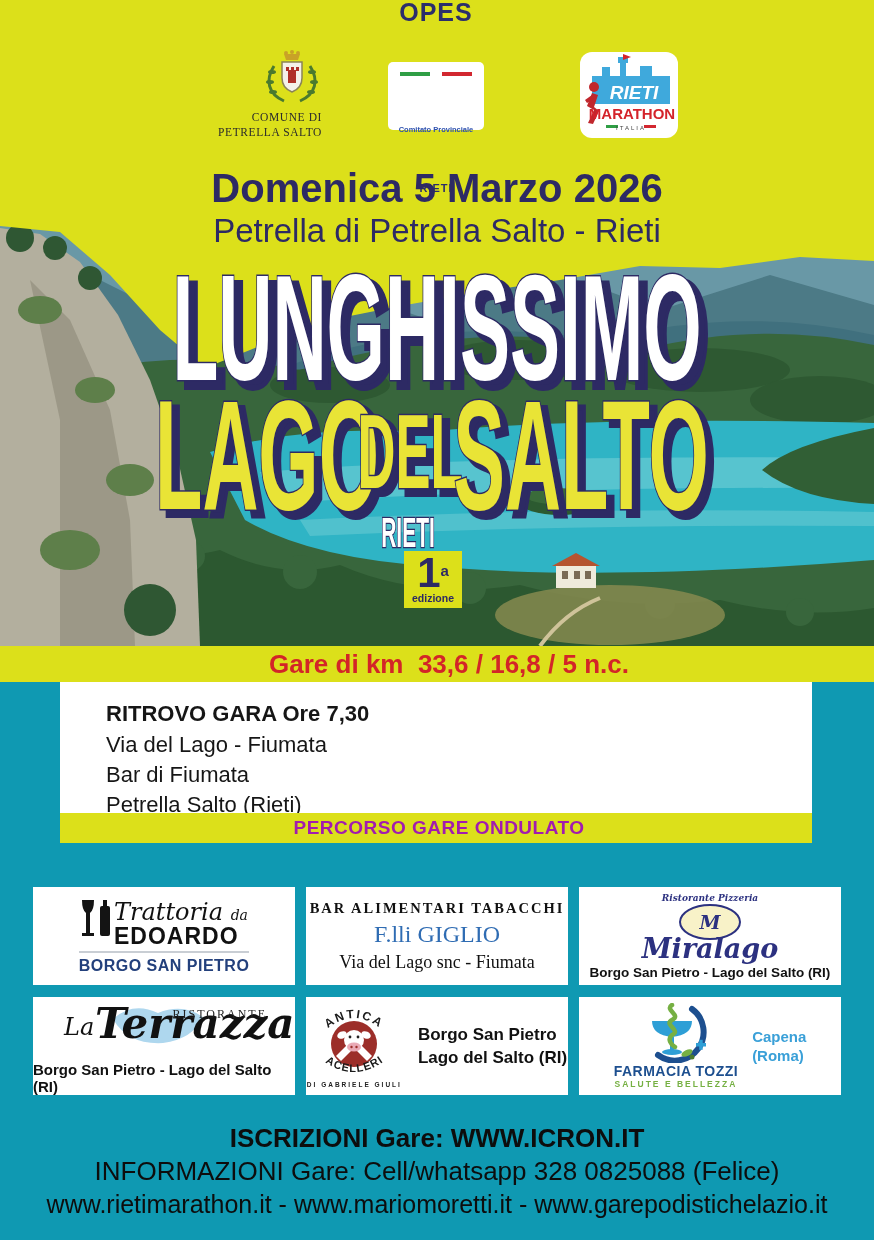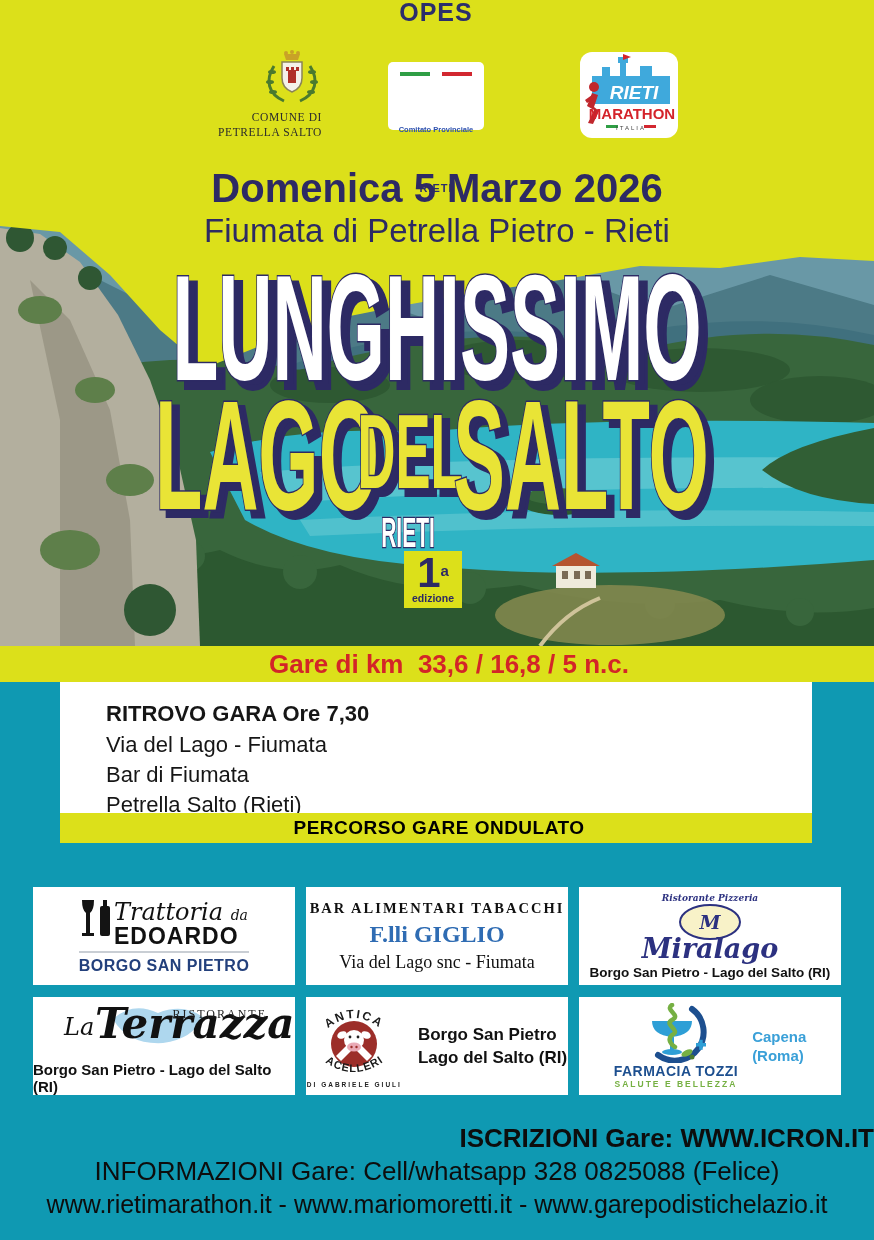--- a/index.html
+++ b/index.html
@@ -42,34 +42,34 @@
     display:flex;align-items:center;justify-content:center;z-index:2;padding-left:12px;}
   .distance-bar span{color:#d32528;font-size:26px;font-weight:800;white-space:pre;}
   .info-panel{position:absolute;left:60px;top:682px;width:752px;height:131px;background:#fff;
     display:flex;box-sizing:border-box;padding:16px 0 0 46px;color:#161616;}
   .info-col{width:312px;}
   .info-col.right{width:auto;}
   .info-title{font-size:22px;font-weight:800;margin-bottom:3px;}
   .info-line{font-size:22px;line-height:30px;}
   .course-bar{position:absolute;left:60px;top:813px;width:752px;height:30px;background:#dce01a;
     display:flex;align-items:center;justify-content:center;}
-  .course-bar span{color:#000000;font-size:19px;font-weight:800;letter-spacing:.5px;margin-left:6px;}
+  .course-bar span{color:#a21caf;font-size:19px;font-weight:800;letter-spacing:.5px;margin-left:6px;}
   
   .sponsors{position:absolute;left:33px;top:887px;width:808px;display:grid;
     grid-template-columns:repeat(3,1fr);grid-auto-rows:98px;gap:12px 11px;}
   .card{background:#fff;display:flex;flex-direction:column;align-items:center;justify-content:center;
     overflow:hidden;position:relative;}
   .edoardo-row{display:flex;}
   .edoardo-script{font-family:"DejaVu Serif","Liberation Serif",serif;font-style:italic;font-size:24px;color:#111;}
   .edoardo-script .da{font-size:14px;}
   .edoardo-name{font-size:23px;font-weight:800;letter-spacing:1px;color:#111;line-height:20px;}
   .edoardo-div{width:170px;height:2px;background:#c9ced4;margin:5px 0 4px;}
   .edoardo-town{font-size:16px;font-weight:800;color:#23407c;letter-spacing:.5px;}
   .giglio-cat{font-family:"Liberation Serif",serif;font-size:14.5px;font-weight:700;letter-spacing:2px;color:#111;}
-  .giglio-name{font-family:"Liberation Serif",serif;font-size:24px;font-weight:700;color:#2f6cb3;margin:4px 0;}
+  .giglio-name{font-family:"Liberation Serif",serif;font-size:24px;font-weight:400;color:#2f6cb3;margin:4px 0;}
   .giglio-addr{font-family:"Liberation Serif",serif;font-size:18px;color:#111;}
   .mira-arc{font-family:"DejaVu Serif",serif;font-style:italic;font-size:9px;font-weight:700;color:#2c3180;}
   .mira-oval{width:58px;height:32px;border:2px solid #2c3180;border-radius:50%;background:#f8f2c8;
     display:flex;align-items:center;justify-content:center;margin:1px 0;}
   .mira-oval span{font-family:"DejaVu Serif",serif;font-style:italic;font-weight:700;font-size:19px;color:#2c3180;}
   .mira-name{font-family:"DejaVu Serif",serif;font-style:italic;font-weight:700;font-size:27px;color:#2c3180;
     margin-top:-6px;line-height:28px;}
   .mira-addr{font-size:13.5px;font-weight:700;color:#111;margin-top:2px;}
   .terra-wrap{position:relative;height:62px;width:100%;}
   .terra-lake{position:absolute;left:70px;top:2px;}
@@ -83,21 +83,21 @@
   .macel-logo{display:flex;flex-direction:column;align-items:center;}
   .macel-owner{font-size:6.5px;font-weight:800;letter-spacing:2px;color:#222;margin-top:-1px;}
   .macel-addr{font-size:17px;font-weight:600;color:#111;line-height:23px;text-align:left;}
   .farma-row{display:flex;align-items:center;gap:14px;}
   .farma-logo{display:flex;flex-direction:column;align-items:center;}
   .farma-name{font-size:14px;font-weight:800;color:#1d4f8f;letter-spacing:.5px;}
   .farma-tag{font-size:8.5px;font-weight:700;color:#76b043;letter-spacing:2px;}
   .farma-addr{font-size:15px;font-weight:700;color:#3aa0d8;line-height:19px;text-align:left;}
   
   .footer{position:absolute;left:0;top:1122px;width:874px;text-align:center;color:#0d0d0d;}
-  .footer-l1{font-size:26px;font-weight:800;line-height:33px;text-align:right;}
+  .footer-l1{font-size:26px;font-weight:800;line-height:33px;}
   .footer-l2{font-size:26px;font-weight:500;line-height:33px;}
   .footer-l3{font-size:25px;font-weight:500;line-height:32px;}
 </style>
 </head>
 <body>
 
 <div class="poster">
 
   <svg class="photo" viewBox="0 0 874 426" preserveAspectRatio="none">
     <rect width="874" height="426" fill="#4c7a86"></rect>
@@ -202,21 +202,21 @@
         </g>
         <text x="54" y="47" text-anchor="middle" font-size="19" font-weight="bold" font-style="italic" fill="#fff">RIETI</text>
         <text x="52" y="67" text-anchor="middle" font-size="15" font-weight="bold" fill="#d4232a">MARATHON</text>
         <rect x="26" y="73" width="12" height="3" fill="#2f9e45"></rect>
           <rect x="64" y="73" width="12" height="3" fill="#d22730"></rect>
         <text x="51" y="78" text-anchor="middle" font-size="6" letter-spacing="2" fill="#444">ITALIA</text>
       </svg>
     </div>
 
     <div class="event-date">Domenica 5 Marzo 2026</div>
-    <div class="event-location">Fiumata di Petrella Pietro - Rieti</div>
+    <div class="event-location">Petrella di Petrella Salto - Rieti</div>
   </div>
 
   <svg class="title-svg" style="top:252px" width="874" height="146" viewBox="0 0 874 146">
     <g font-family="Liberation Sans, DejaVu Sans, sans-serif" font-weight="bold" font-size="150" text-anchor="middle">
       <g transform="translate(8,7) scale(0.5,1)">
         <text x="874" y="128" fill="#2d2a64" stroke="#2d2a64" stroke-width="6">LUNGHISSIMO</text>
       </g>
       <g transform="scale(0.5,1)">
         <text x="874" y="128" fill="#ffffff" stroke="#2d2a64" stroke-width="3" paint-order="stroke">LUNGHISSIMO</text>
       </g>

